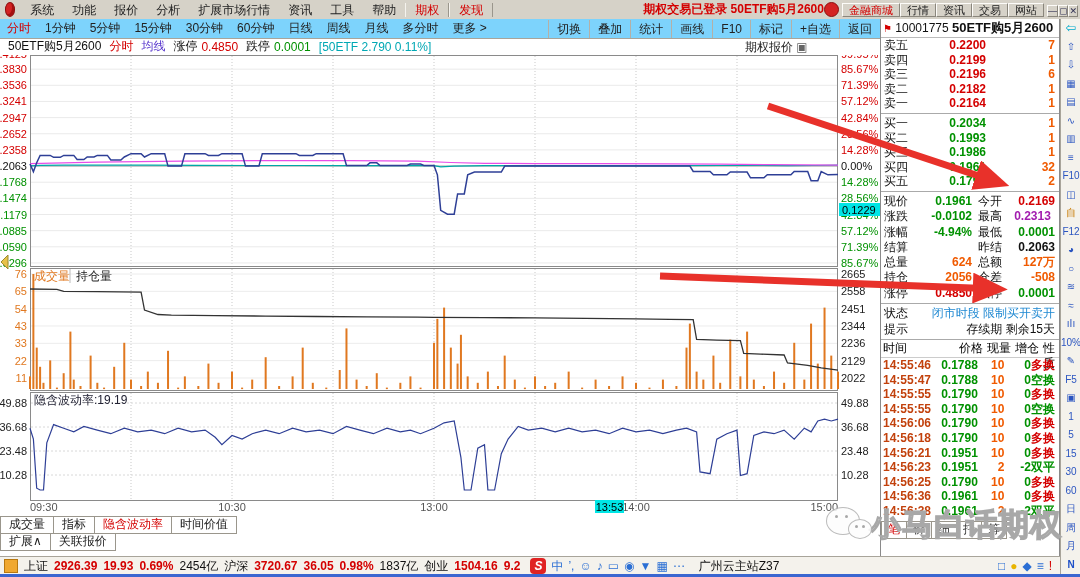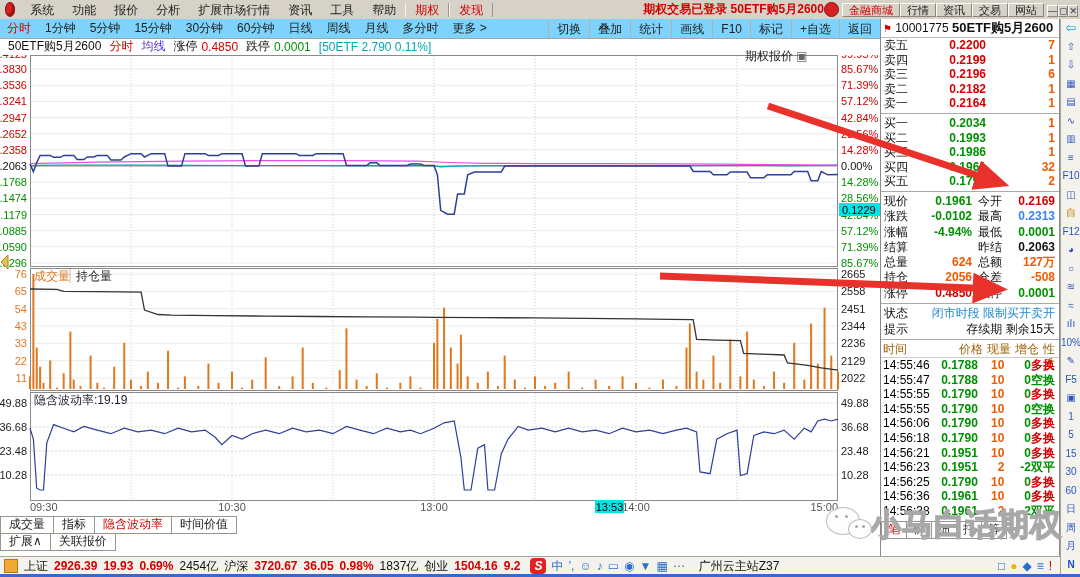--- a/index.html
+++ b/index.html
@@ -24,21 +24,21 @@
   #toolbar{position:absolute;left:0;top:19px;width:880px;height:19px;background:#7dd3fc;
            border-bottom:1px solid #a8a49a;display:flex;align-items:center;white-space:nowrap;z-index:5;}
   #toolbar .pi{padding:0 7px;color:#222;}
   #toolbar .pi.red{color:#d40000;}
   #tool-right{margin-left:auto;display:flex;}
   #tool-right .tb{padding:0 8px;line-height:18px;border-left:1px solid #b4b0a6;color:#222;}
   
   #chart-header{position:absolute;left:0;top:38px;width:880px;height:17px;background:#fff;z-index:4;
                 display:flex;align-items:center;white-space:nowrap;}
   #chart-header .seg{margin-left:8px;}
-  #opt-quote-toggle{position:absolute;left:745px;top:10px;color:#222;}
+  #opt-quote-toggle{position:absolute;left:745px;top:1px;color:#222;}
   #chart-svg{position:absolute;left:0;top:0;z-index:1;}
   
   .tabsrow{position:absolute;left:0;background:#fff;display:flex;z-index:4;}
   .tabsrow .tab{height:16px;line-height:15px;padding:0 8px;border:1px solid #9a968c;border-left:none;color:#222;}
   .tabsrow .tab:first-child{border-left:1px solid #9a968c;}
   .tabsrow .tab.on{color:#d40000;}
   
   #right-panel{position:absolute;left:880px;top:19px;width:180px;height:537px;background:#fff;
                border-left:1px solid #8a8a8a;border-right:1px solid #8a8a8a;z-index:5;box-sizing:border-box;}
   #rp-header{height:18px;line-height:17px;white-space:nowrap;border-bottom:1px solid #bbb;padding-left:2px;}
@@ -50,24 +50,24 @@
   .ob-row .qty{flex:1;text-align:right;padding-right:4px;font-weight:bold;}
   .hsep{border-top:1px solid #aaa;margin:2px 0;}
   .info-row{display:flex;line-height:15.3px;height:15.3px;white-space:nowrap;}
   .info-row .l{width:30px;padding-left:3px;}
   .info-row .v1{width:58px;text-align:right;font-weight:bold;}
   .info-row .l2{width:32px;padding-left:6px;}
   .info-row .v2{flex:1;text-align:right;padding-right:4px;font-weight:bold;}
   .st-row{display:flex;line-height:15.5px;white-space:nowrap;}
   .st-row .l{width:32px;padding-left:3px;}
   .st-row .v{flex:1;text-align:right;padding-right:4px;}
-  #tk-head{display:flex;line-height:15px;height:15px;border-bottom:1px solid #ccc;color:#a16207;}
+  #tk-head{display:flex;line-height:15px;height:15px;border-bottom:1px solid #ccc;color:#000000;font-family:Liberation Mono, monospace;}
   .tc1{width:56px;padding-left:2px;} .tc2{width:44px;text-align:right;}
   .tc3{width:28px;text-align:right;} .tc4{width:28px;text-align:right;} .tc5{flex:1;text-align:right;padding-right:4px;}
-  .tk-row{font-weight:bold;} .tk-row .tc1{font-weight:normal;color:#000000;}
+  .tk-row{font-weight:bold;} .tk-row .tc1{font-weight:bold;color:#c2410c;}
   #rp-tabs{display:flex;margin-top:2px;}
   #rp-tabs .ptab{width:24px;height:16px;line-height:15px;text-align:center;border:1px solid #9a968c;border-left:none;color:#333;}
   #rp-tabs .ptab:first-child{border-left:1px solid #9a968c;color:#d40000;}
   
   #icon-strip{position:absolute;left:1060px;top:19px;width:20px;height:558px;background:#f4f2ec;
               border-left:1px solid #a8a49a;z-index:6;display:flex;flex-direction:column;}
   #icon-strip .it{height:18.5px;line-height:18px;text-align:center;font-size:10px;color:#2b55c0;}
   #icon-strip .it.cy{color:#00aacc;font-size:13px;}
   #icon-strip .it.yel{color:#c87a00;}
   
@@ -420,21 +420,21 @@
         <div class="info-row">
           <span class="l">现价</span>
           <span class="v1" style="color: rgb(0, 145, 0);">0.1961</span>
           <span class="l2">今开</span>
           <span class="v2" style="color: rgb(212, 0, 0);">0.2169</span>
         </div>
         <div class="info-row">
           <span class="l">涨跌</span>
           <span class="v1" style="color: rgb(0, 145, 0);">-0.0102</span>
           <span class="l2">最高</span>
-          <span class="v2" style="color: #3b82f6;">0.2313</span>
+          <span class="v2" style="color: #a21caf; text-align: center;">0.2313</span>
         </div>
         <div class="info-row">
           <span class="l">涨幅</span>
           <span class="v1" style="color: rgb(0, 145, 0);">-4.94%</span>
           <span class="l2">最低</span>
           <span class="v2" style="color: rgb(0, 145, 0);">0.0001</span>
         </div>
         <div class="info-row">
           <span class="l">结算</span>
           <span class="v1" style="color: rgb(17, 17, 17);"></span>

